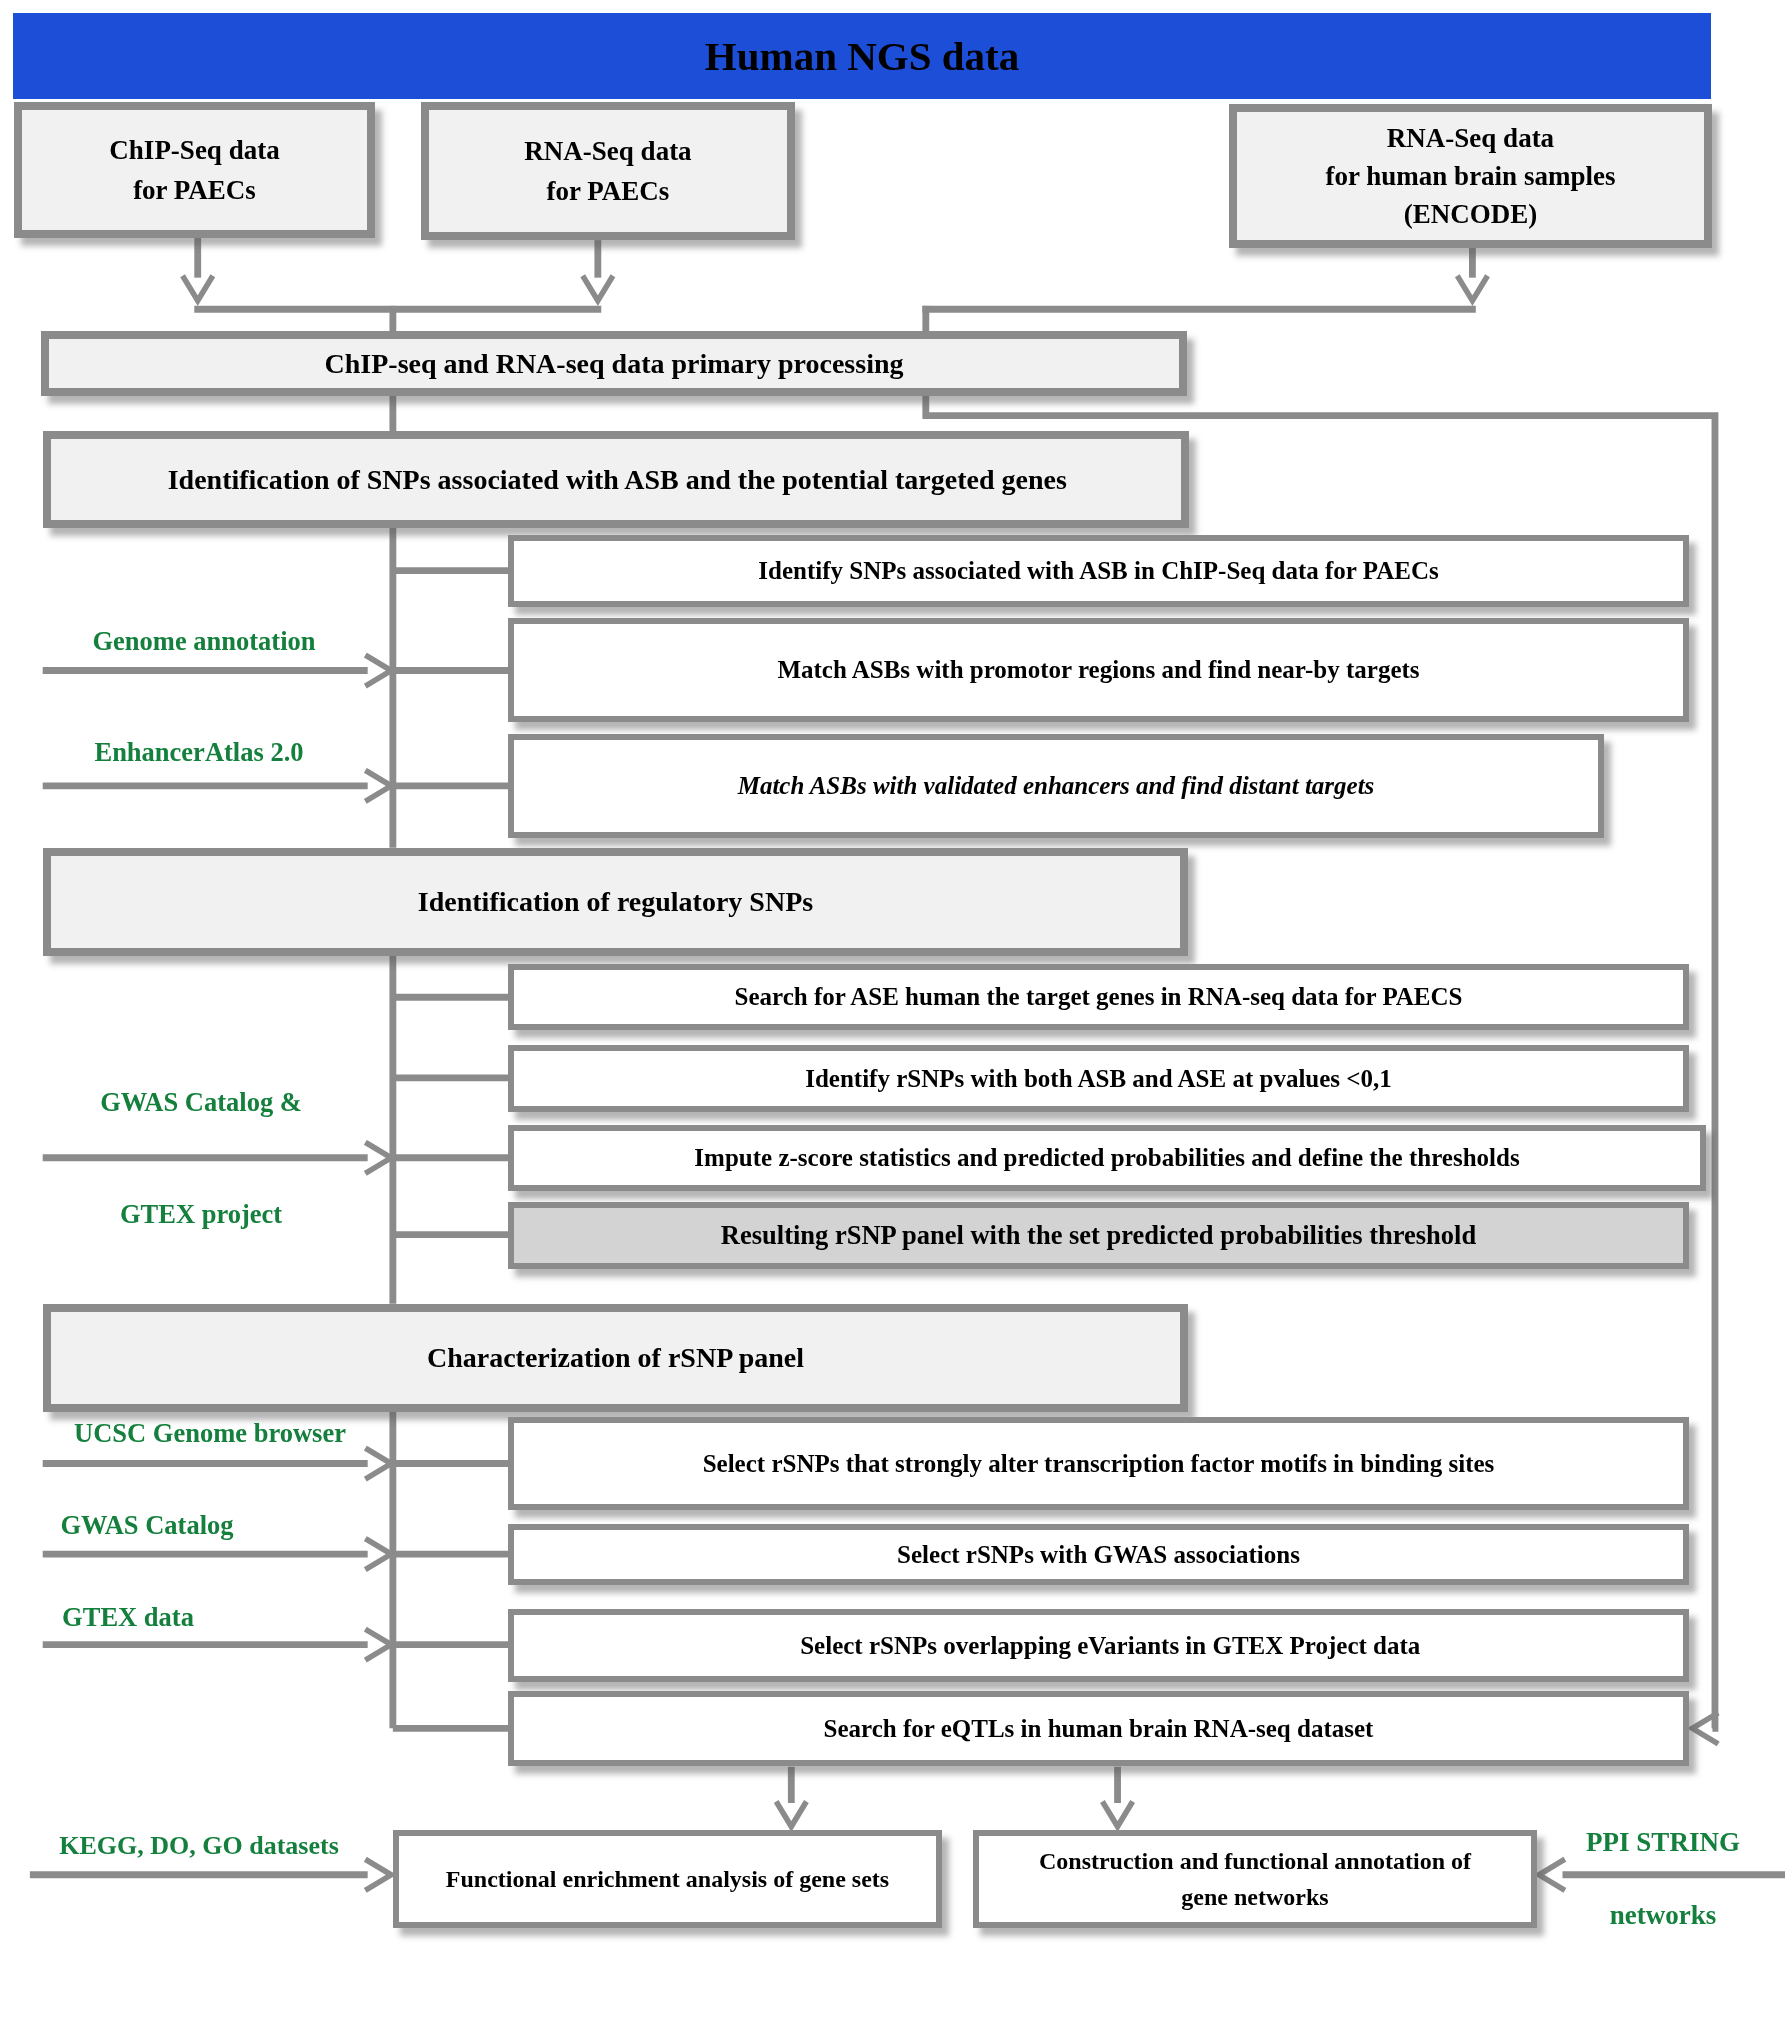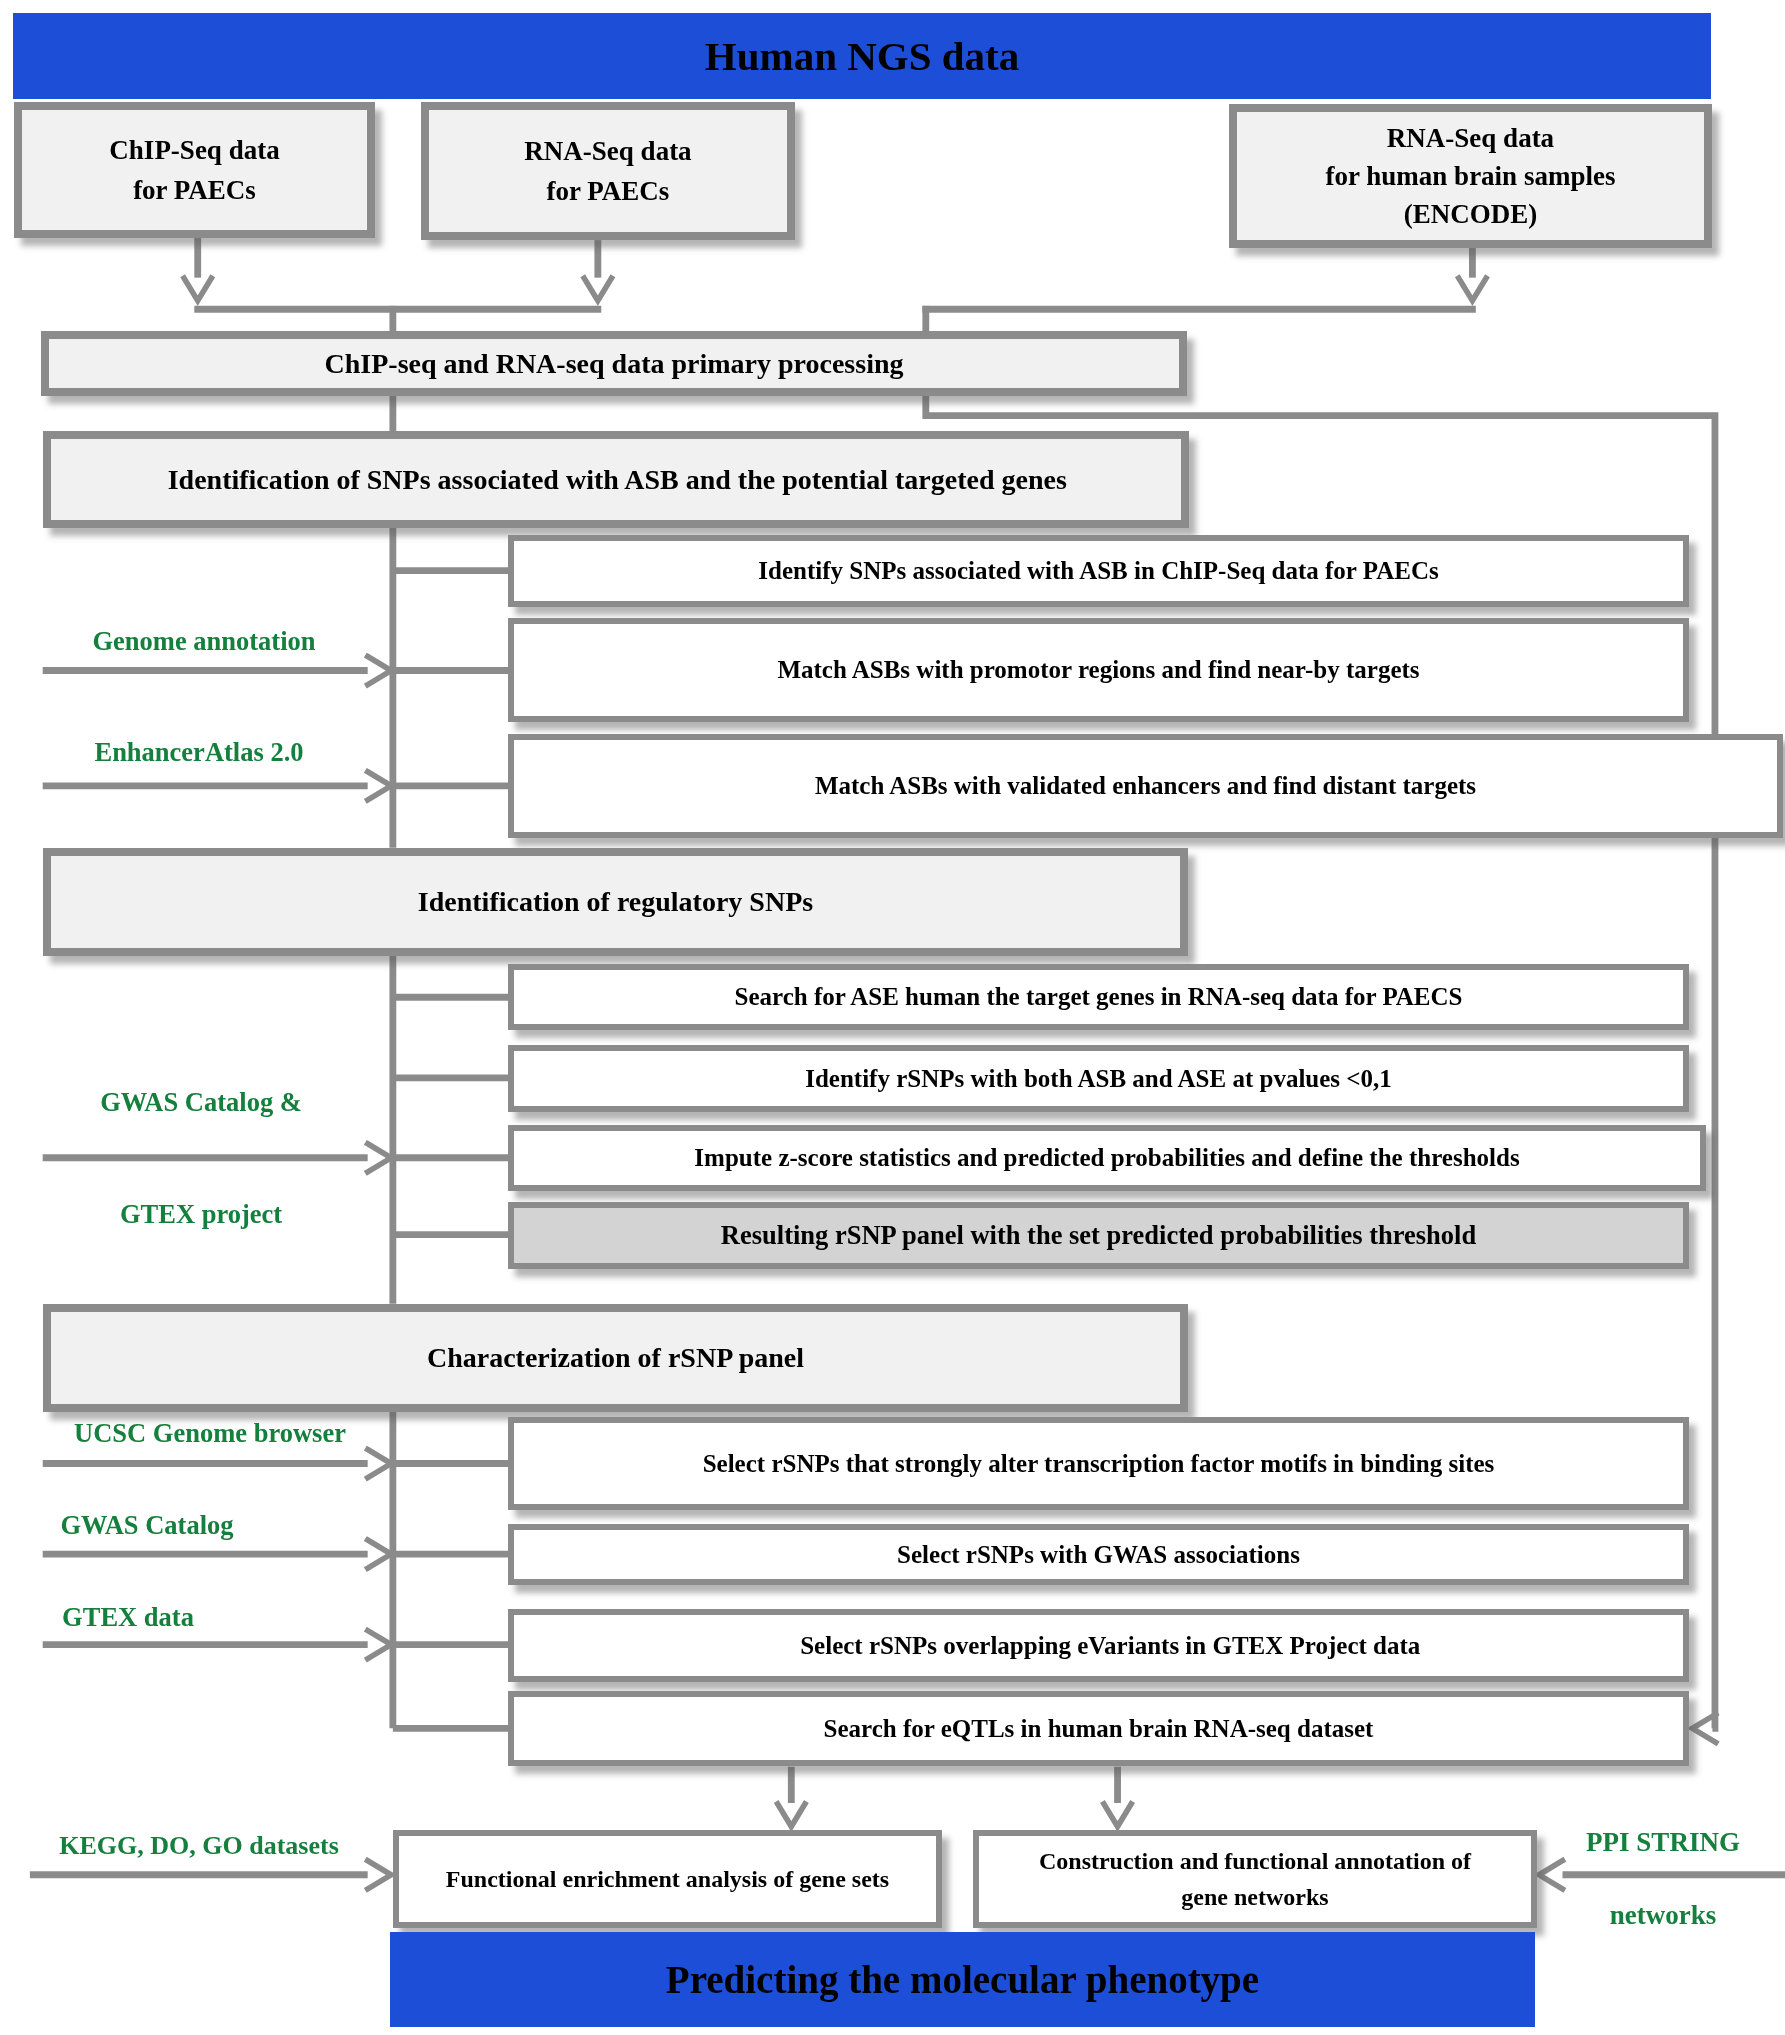--- a/index.html
+++ b/index.html
@@ -125,21 +125,21 @@
   <div class="box" style="left:43px; top:431px; width:1146px; height:97px; font-size:28px;padding-left:11px;">
     <span>Identification of SNPs associated with ASB and the potential targeted genes</span>
   </div>
 
   <div class="box white" style="left:508px; top:535px; width:1181px; height:72px;">
     <span>Identify SNPs associated with ASB in ChIP-Seq data for PAECs</span>
   </div>
   <div class="box white" style="left:508px; top:618px; width:1181px; height:104px;">
     <span>Match ASBs with promotor regions and find near-by targets</span>
   </div>
-  <div class="box white" style="left:508px; top:734px; width:1275px; height:104px;">
+  <div class="box white" style="left:508px; top:734px; width:1096px; height:104px;font-style:italic;">
     <span>Match ASBs with validated enhancers and find distant targets</span>
   </div>
 
   <div class="box" style="left:43px; top:848px; width:1145px; height:108px; font-size:28px;">
     <span>Identification of regulatory SNPs</span>
   </div>
 
   <div class="box white" style="left:508px; top:964px; width:1181px; height:66px;">
     <span>Search for ASE human the target genes in RNA-seq data for PAECS</span>
   </div>
@@ -171,23 +171,20 @@
   </div>
 
   <div class="box white" style="left:393px; top:1830px; width:549px; height:98px; font-size:24px;">
     <span>Functional enrichment analysis of gene sets</span>
   </div>
   <div class="box white" style="left:973px; top:1830px; width:564px; height:98px; font-size:24px; line-height:1.5;">
     <span class="prel">Construction and functional annotation of
 gene networks</span>
   </div>
 
-  <div class="banner" style="left:390px; top:1932px; width:1145px; height:95px; font-size:39px;">
-    <span>Predicting the molecular phenotype</span>
-  </div>
 
   <div class="lbl" style="left:204px; top:641px;">
     <span>Genome annotation</span>
   </div>
   <div class="lbl" style="left:199px; top:752px;">
     <span>EnhancerAtlas 2.0</span>
   </div>
   <div class="lbl" style="left:201px; top:1102px;">
     <span>GWAS Catalog &amp;</span>
   </div>

